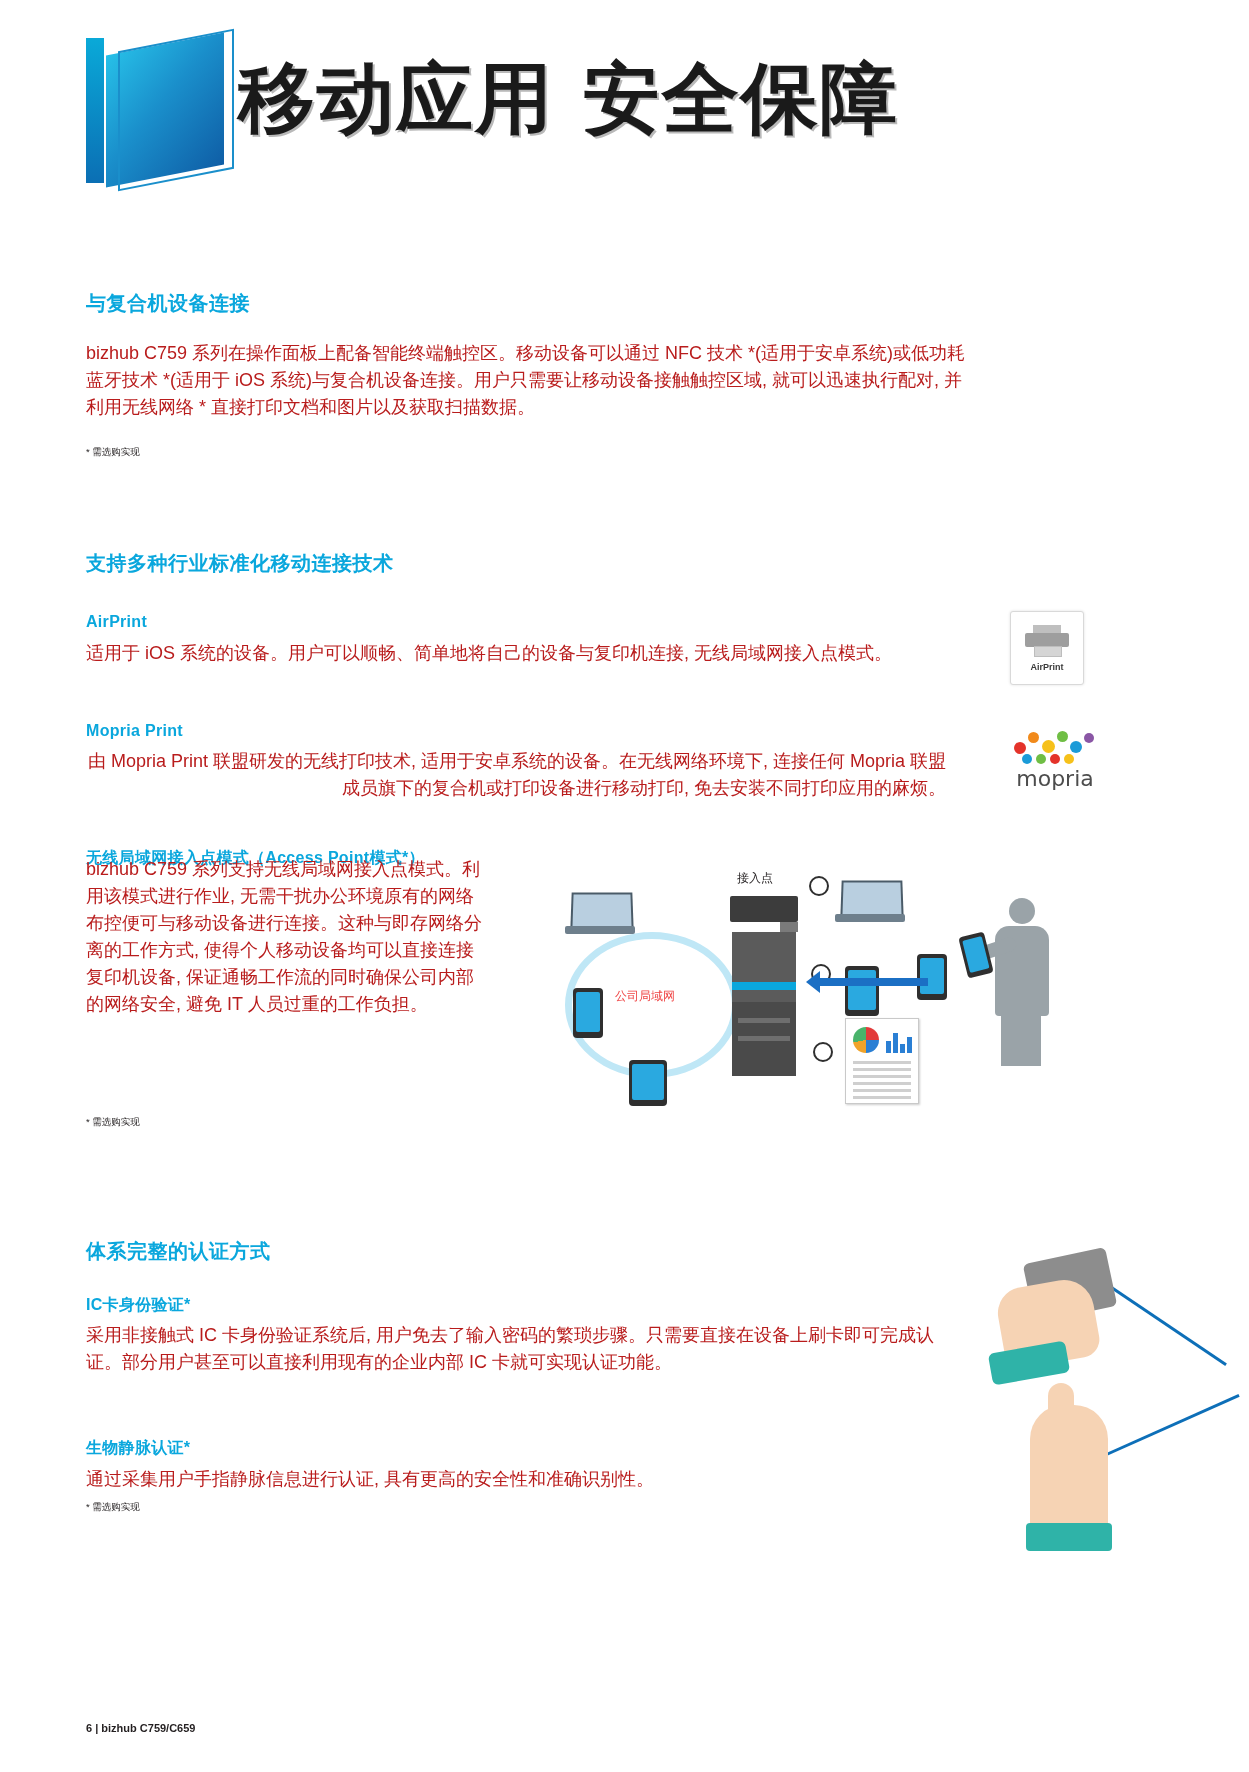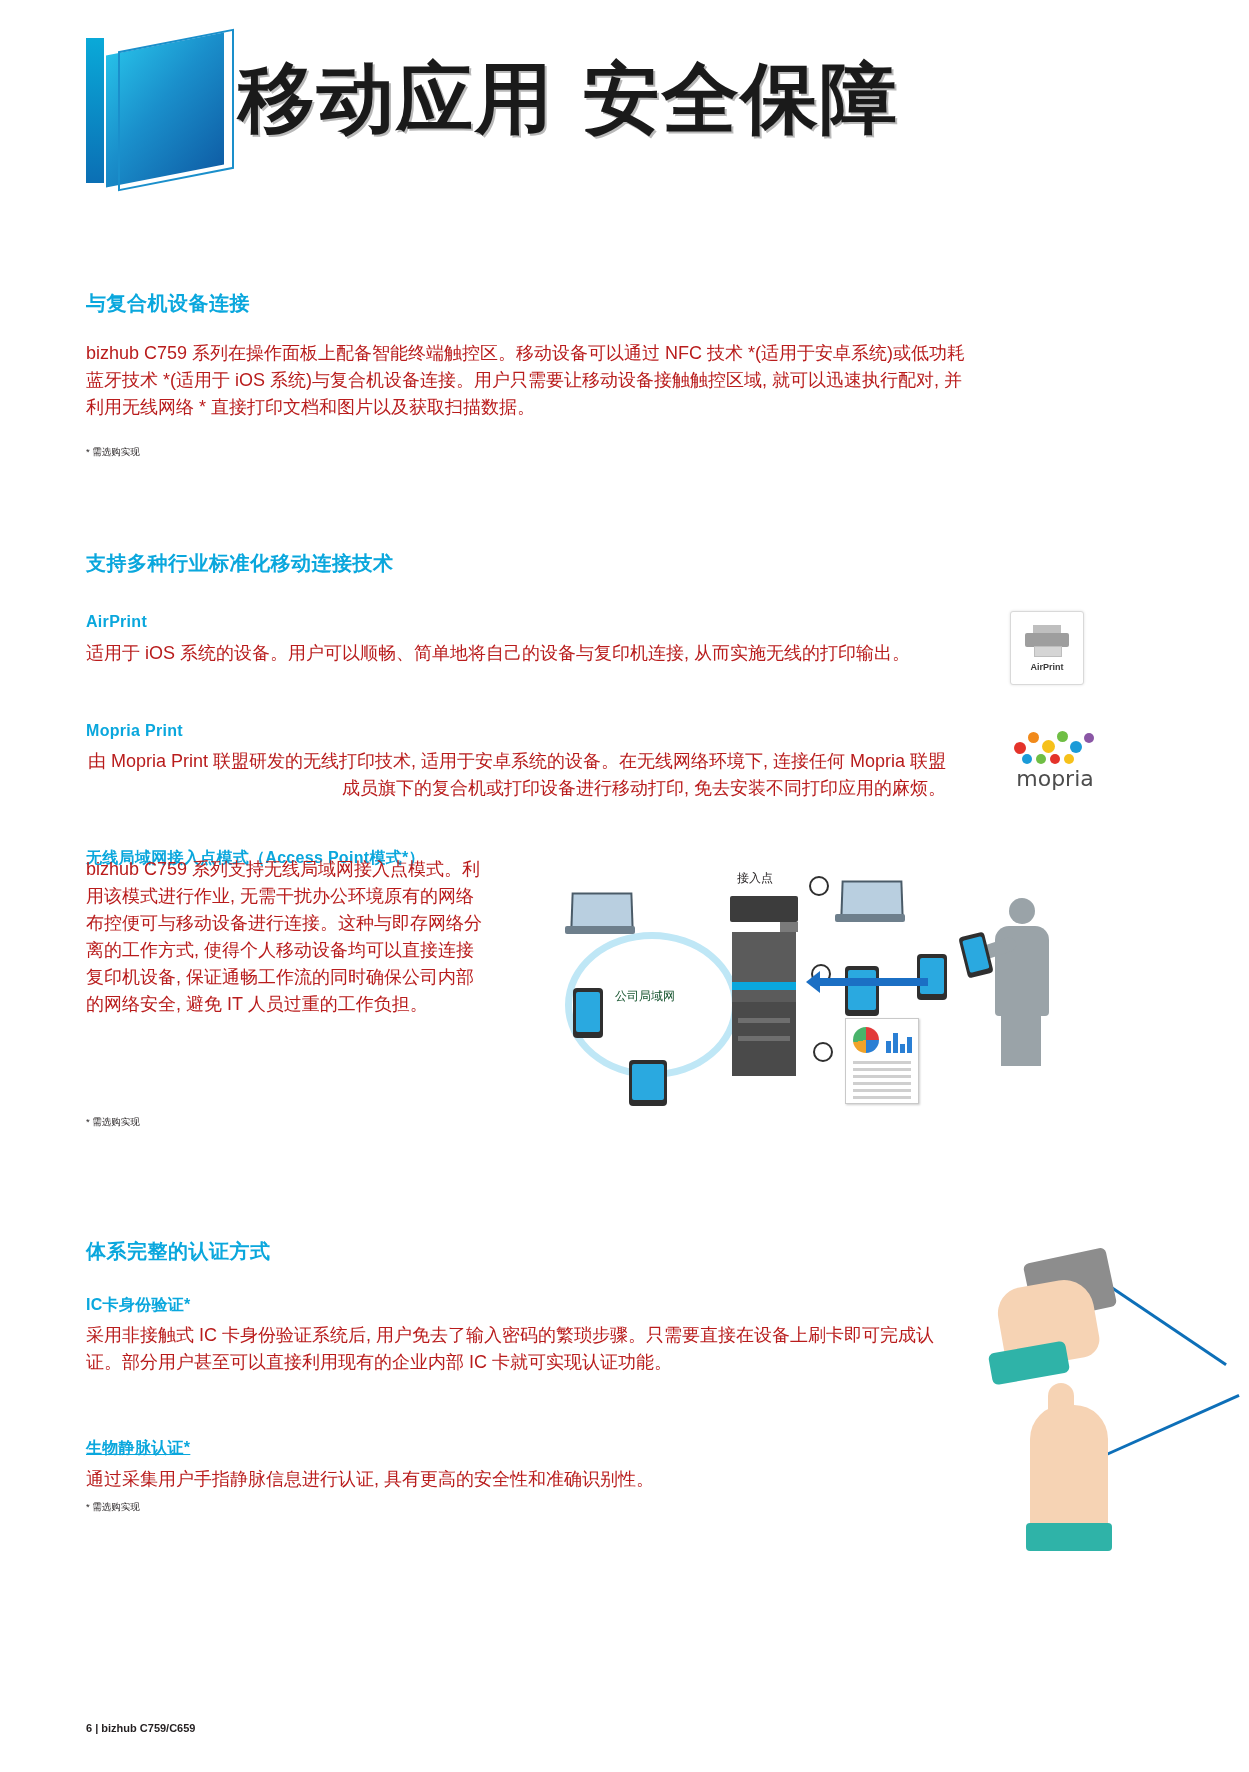--- a/index.html
+++ b/index.html
@@ -84,21 +84,21 @@
   }
 
   
   .diagram{position:absolute;left:545px;top:870px;width:560px;height:310px;}
   .ring{
     position:absolute;left:20px;top:62px;width:160px;height:132px;
     border:7px solid #bfe7f6;border-radius:50%;
   }
   .ring-label{
     position:absolute;left:34px;top:118px;width:132px;text-align:center;
-    font-size:12px;color:#14532d;
+    font-size:12px;color:#ef4444;
   }
   .ap-label{
     position:absolute;left:150px;top:0;width:120px;text-align:center;
     font-size:12px;color:#231f20;
   }
   .mfp{
     position:absolute;left:185px;top:26px;width:68px;height:180px;
   }
   .mfp .head{position:absolute;left:0;top:0;width:68px;height:26px;background:#3c3c3c;border-radius:2px;}
   .mfp .panel{position:absolute;left:50px;top:26px;width:18px;height:10px;background:#7a7a7a;}
@@ -211,21 +211,21 @@
     <div class="header-title">移动应用  安全保障</div>
   </div>
 
   <div class="sec-title" style="left:86px;top:290px;">与复合机设备连接</div>
   <div class="body-text" style="left:86px;top:340px;width:880px;">bizhub C759 系列在操作面板上配备智能终端触控区。移动设备可以通过 NFC 技术 *(适用于安卓系统)或低功耗蓝牙技术 *(适用于 iOS 系统)与复合机设备连接。用户只需要让移动设备接触触控区域, 就可以迅速执行配对, 并利用无线网络 * 直接打印文档和图片以及获取扫描数据。</div>
   <div class="note" style="left:86px;top:445px;">* 需选购实现</div>
 
   <div class="sec-title" style="left:86px;top:550px;">支持多种行业标准化移动连接技术</div>
 
   <div class="sub-title" style="left:86px;top:613px;">AirPrint</div>
-  <div class="body-text" style="left:86px;top:640px;width:870px;">适用于 iOS 系统的设备。用户可以顺畅、简单地将自己的设备与复印机连接, 从而实施无线的打印输出。</div>
+  <div class="body-text" style="left:86px;top:640px;width:870px;">适用于 iOS 系统的设备。用户可以顺畅、简单地将自己的设备与复印机连接, 无线局域网接入点模式。</div>
 
   <div class="airprint-badge">
     <div class="printer">
       <div class="top"></div>
         <div class="mid"></div>
         <div class="bot"></div>
     </div>
     <div class="lbl">AirPrint</div>
   </div>
 
@@ -329,21 +329,21 @@
         </div>
     </div>
   </div>
 
 
   <div class="sec-title" style="left:86px;top:1238px;">体系完整的认证方式</div>
 
   <div class="sub-title" style="left:86px;top:1295px;">IC卡身份验证*</div>
   <div class="body-text" style="left:86px;top:1322px;width:860px;">采用非接触式 IC 卡身份验证系统后, 用户免去了输入密码的繁琐步骤。只需要直接在设备上刷卡即可完成认证。部分用户甚至可以直接利用现有的企业内部 IC 卡就可实现认证功能。</div>
 
-  <div class="sub-title" style="left:86px;top:1438px;text-decoration:underline;">生物静脉认证*</div>
+  <div class="sub-title" style="left:86px;top:1438px;">生物静脉认证*</div>
   <div class="body-text" style="left:86px;top:1466px;width:860px;">通过采集用户手指静脉信息进行认证, 具有更高的安全性和准确识别性。</div>
   <div class="note" style="left:86px;top:1500px;">* 需选购实现</div>
 
   <div class="hand-card">
     <div class="blue-line-1"></div>
     <div class="card"></div>
     <div class="hand1"></div>
     <div class="cuff1"></div>
     <div class="blue-line-2"></div>
     <div class="finger"></div>

